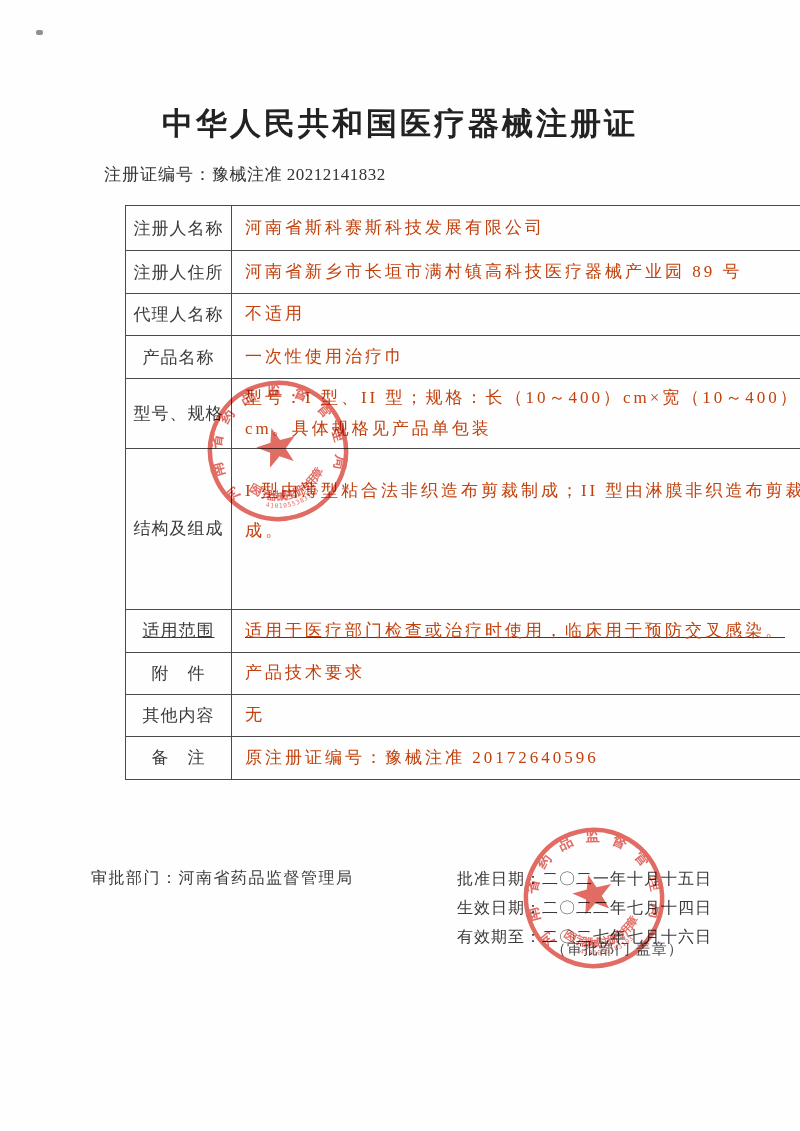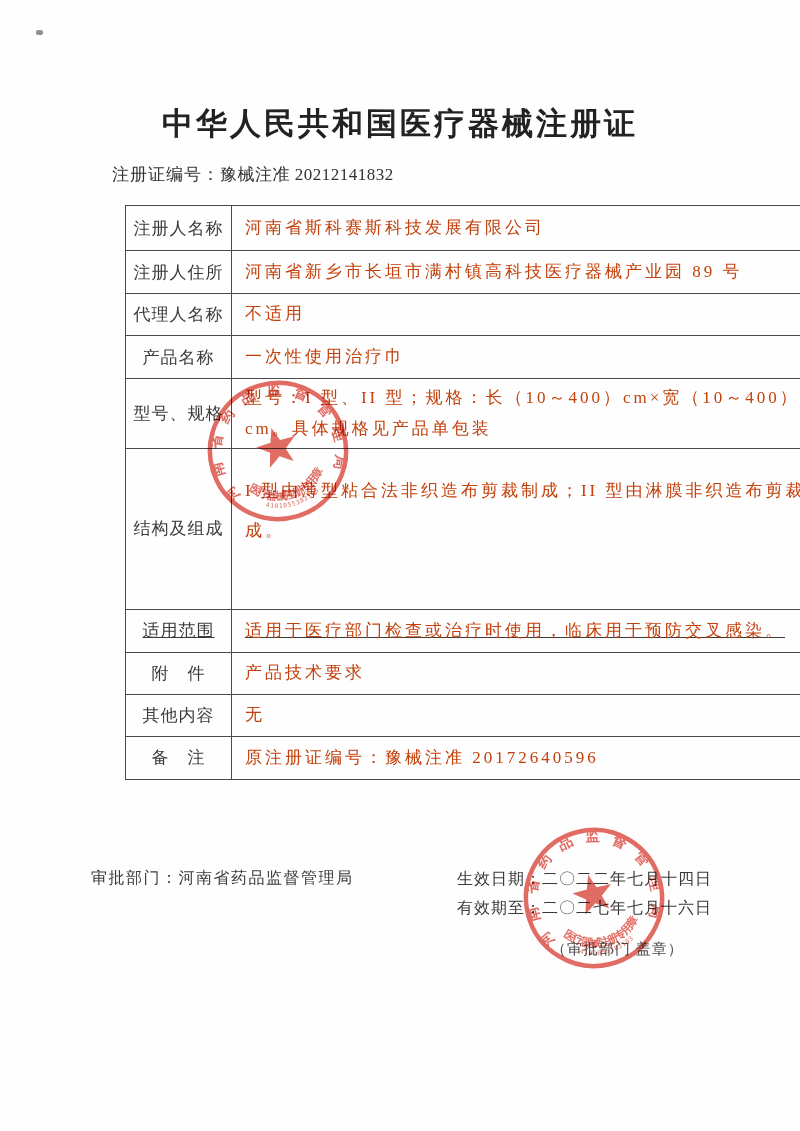--- a/index.html
+++ b/index.html
@@ -6,21 +6,21 @@
   .page{
     position:relative;width:800px;height:1131px;background:#fefefe;
     font-family:"Liberation Serif","DejaVu Serif",serif;color:#3b3b3b;
     overflow:hidden;margin:0 auto;
   }
   .title{
     position:absolute;top:103px;left:0;width:100%;text-align:center;
     font-size:31px;font-weight:bold;letter-spacing:3px;color:#222;margin:0;
   }
   .certno{
-    position:absolute;top:163px;left:112px;font-size:17px;letter-spacing:1px;color:#333;
+    position:absolute;top:163px;left:104px;font-size:17px;letter-spacing:1px;color:#333;
   }
   .certno .num{font-family:"Liberation Serif","DejaVu Serif",serif;letter-spacing:0.5px;}
   table.cert{
     position:absolute;top:205px;left:85px;width:724px;
     border-collapse:collapse;table-layout:fixed;margin-left:40px;
   }
   table.cert td{
     border:1px solid #4a4a4a;font-size:17px;vertical-align:middle;
     overflow:hidden;
   }
@@ -110,20 +110,23 @@
     </tr>
   </tbody>
     </table>
 
   <div class="footer-left">
     <span>审批部门：</span><span>河南省药品监督管理局</span>
   </div>
 
   <div class="dates">
     <div class="dline">
+      <span>批准日期：</span><span>二〇二一年十月十五日</span>
+    </div>
+    <div class="dline">
       <span>生效日期：</span><span>二〇二二年七月十四日</span>
     </div>
     <div class="dline">
       <span>有效期至：</span><span>二〇二七年七月十六日</span>
     </div>
   </div>
 
   <div class="seal-note">（审批部门 盖章）</div>
 
   <div class="stamp stamp-mid">

